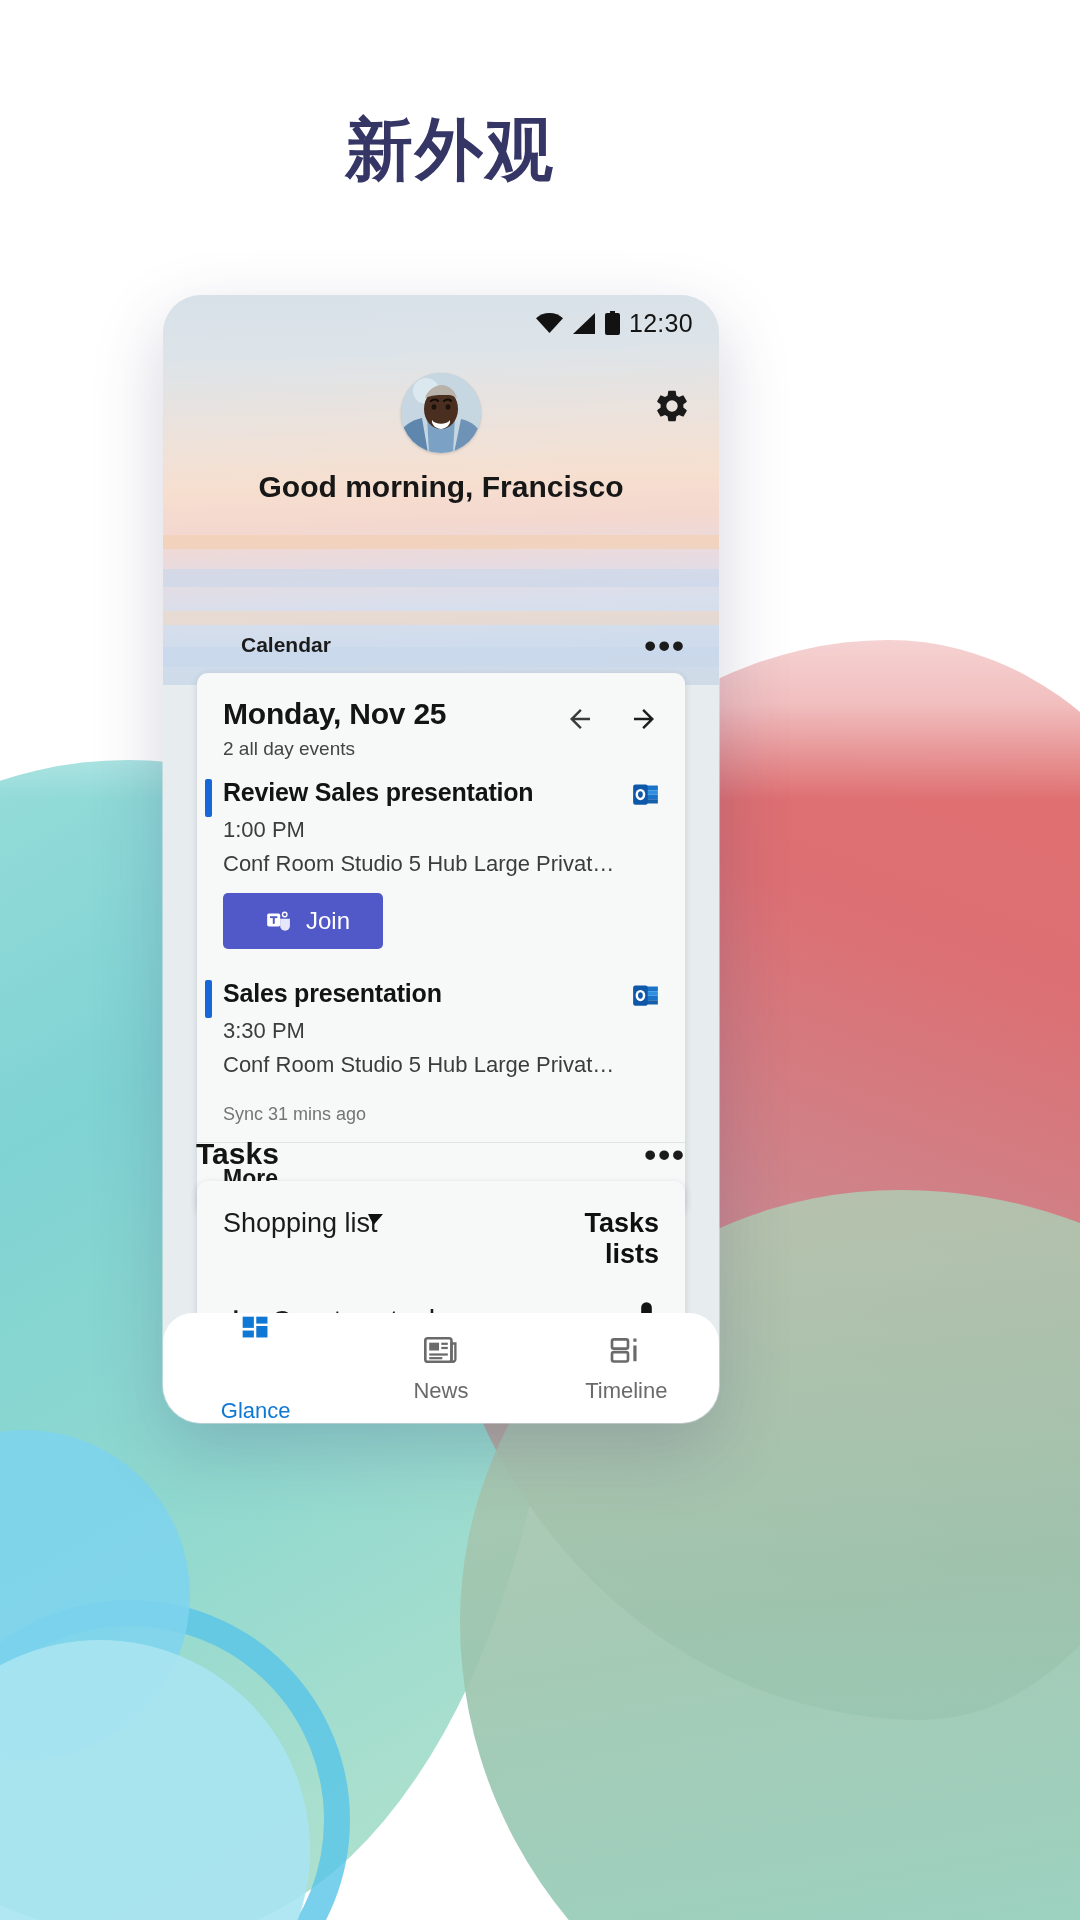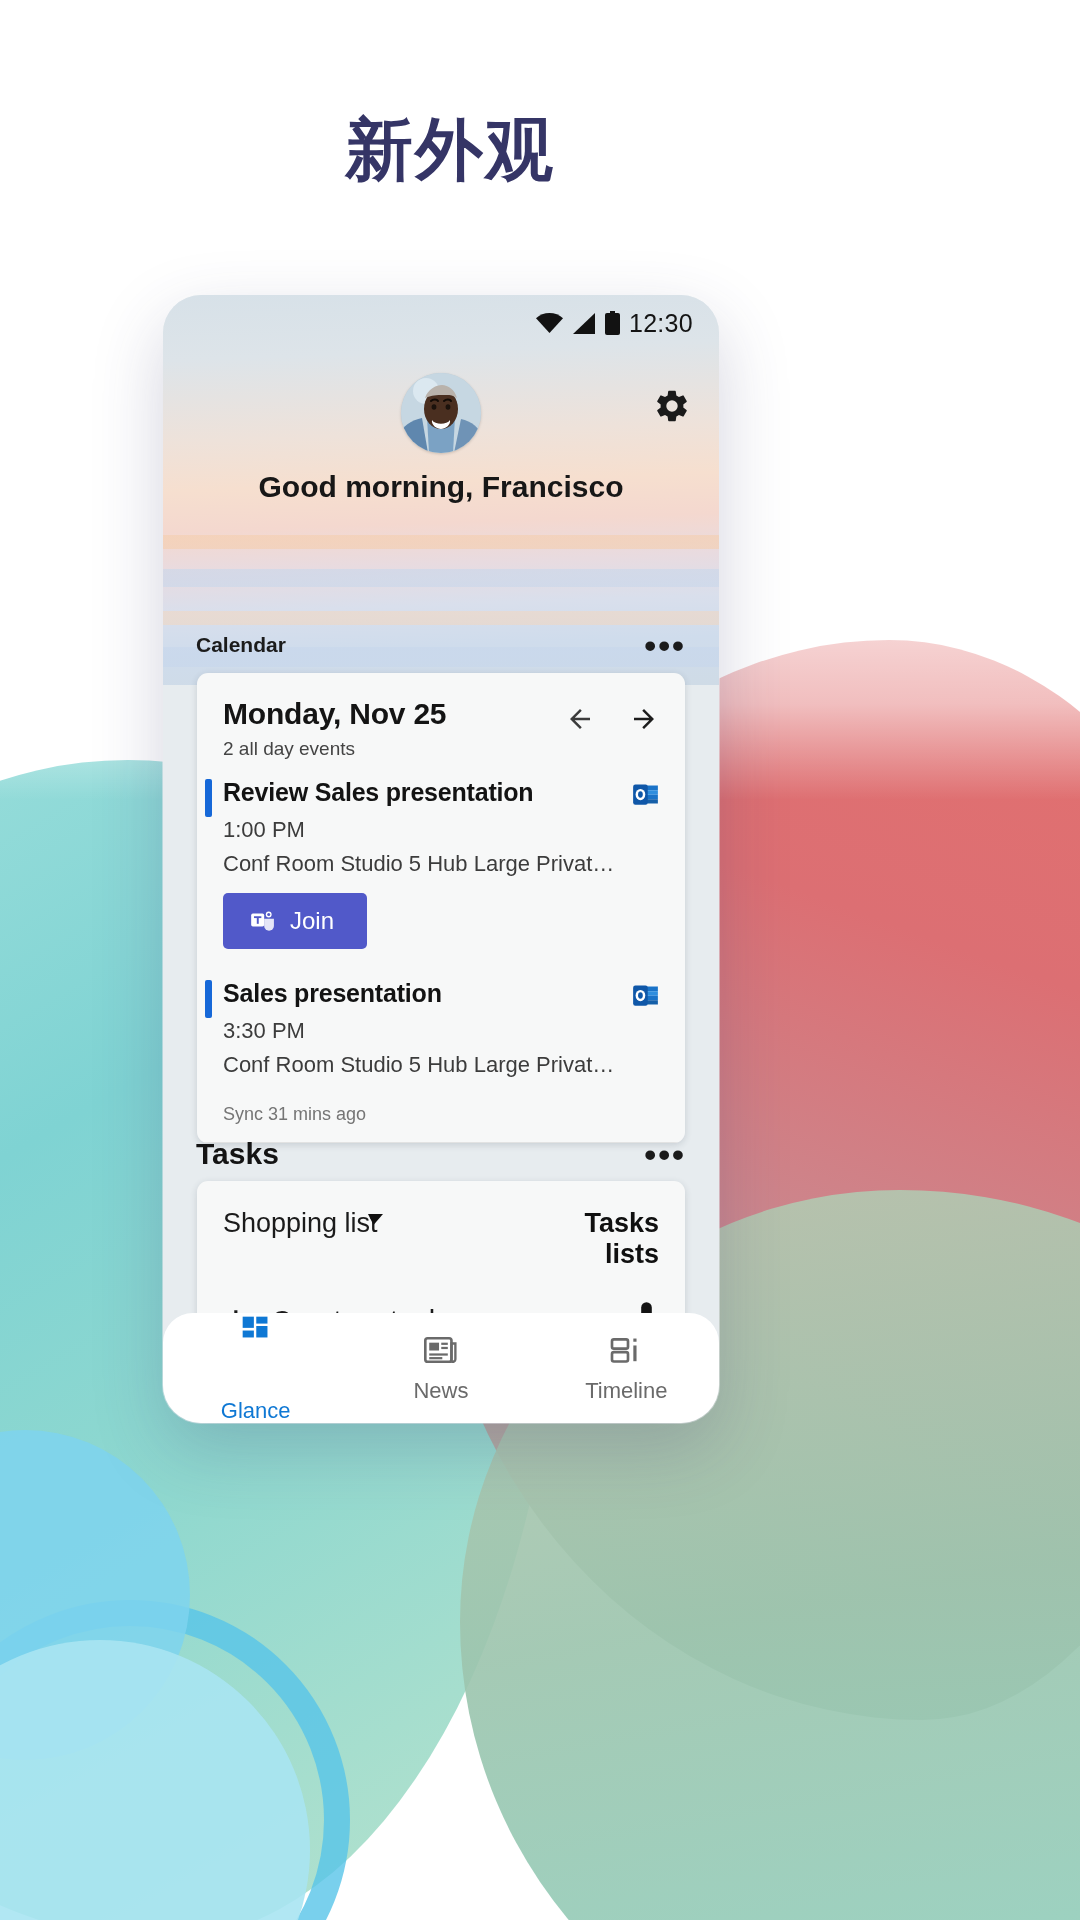--- a/index.html
+++ b/index.html
@@ -123,21 +123,21 @@
     position:absolute; right:28px; top:92px;
     width:38px; height:38px; cursor:pointer;
   }
 
   
   .sec-head {
     position:absolute; left:0; width:100%;
     display:flex; align-items:center; justify-content:space-between;
     padding:0 33px 0 33px;
   }
-  .sec-title-sm { font-size:21px; font-weight:bold; color:#1b1b1b; }
+  .sec-title-sm { font-size:21px; font-weight:bold; color:#1b1b1b;margin-left:45px; }
   .sec-title-lg { font-size:30px; font-weight:bold; color:#141414; }
   .dots { font-size:34px; font-weight:bold; color:#1b1b1b; letter-spacing:2px; line-height:.5; cursor:pointer; }
 
   
   .card {
     position:absolute; left:34px; width:488px;
     background:#f7f8f8;
     border-radius:11px;
     box-shadow:0 2px 7px rgba(40,50,70,.16);
     overflow:hidden;
@@ -159,21 +159,21 @@
   .evt-title { font-size:25px; font-weight:bold; color:#131313; letter-spacing:-.2px; }
   .evt-time { font-size:22px; color:#3c3c3c; margin-top:9px; }
   .evt-loc  { font-size:22px; color:#3c3c3c; margin-top:8px; white-space:nowrap; overflow:hidden; }
   .ol-badge { width:27px; height:27px; flex:none; margin-top:3px; }
 
   .join-btn {
     margin:16px 0 6px 0;
     display:inline-flex; align-items:center; gap:15px;
     background:#5159c9; color:#fff;
     border:none; border-radius:5px;
-    padding:14px 33px 14px 26px;
+    padding:14px 33px 14px 42px;
     font-size:24px; font-family:inherit; cursor:pointer;
   }
   .teams-ic { width:26px; height:26px; }
 
   .sync { font-size:18px; color:#757575; padding:20px 26px 17px 26px; }
   .card-sep { height:1px; background:#e2e2e2; }
   .more-row { padding:22px 26px; font-size:23px; font-weight:bold; color:#171717; cursor:pointer; }
 
   .tasks-card { top:886px; }
   .tasks-top {
@@ -353,20 +353,21 @@
             <ellipse cx="7.5" cy="12" rx="2.1" ry="2.8" fill="#0f57a8"></ellipse>
           </svg>
         </span>
       </div>
       <div class="evt-time">3:30 PM</div>
       <div class="evt-loc">Conf Room Studio 5 Hub Large Privat…</div>
     </div>
 
     <div class="sync">Sync 31 mins ago</div>
     <div class="card-sep"></div>
+    <div class="more-row">More</div>
   </div>
 
   <div class="sec-head" style="top:842px;">
     <span class="sec-title-lg">Tasks</span>
     <span class="dots">•••</span>
   </div>
 
   <div class="card tasks-card">
     <div class="tasks-top">
       <span class="list-name">

